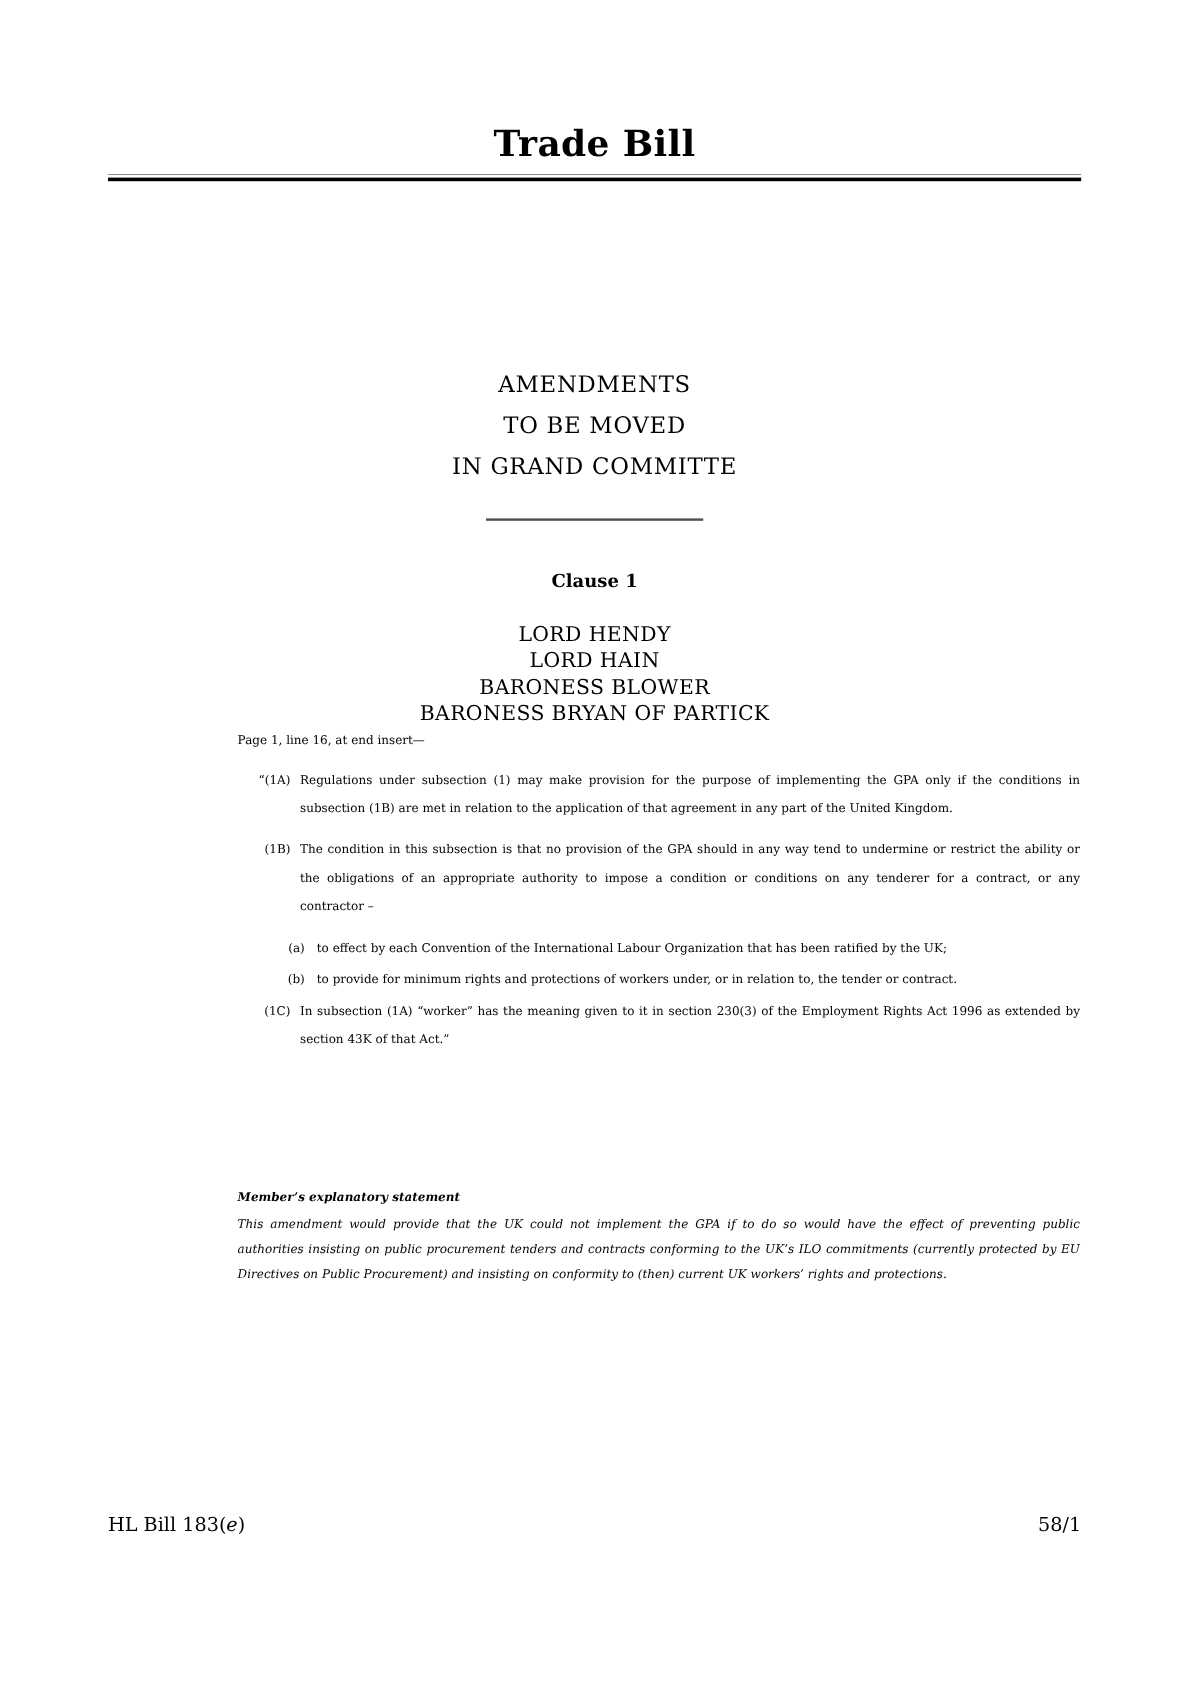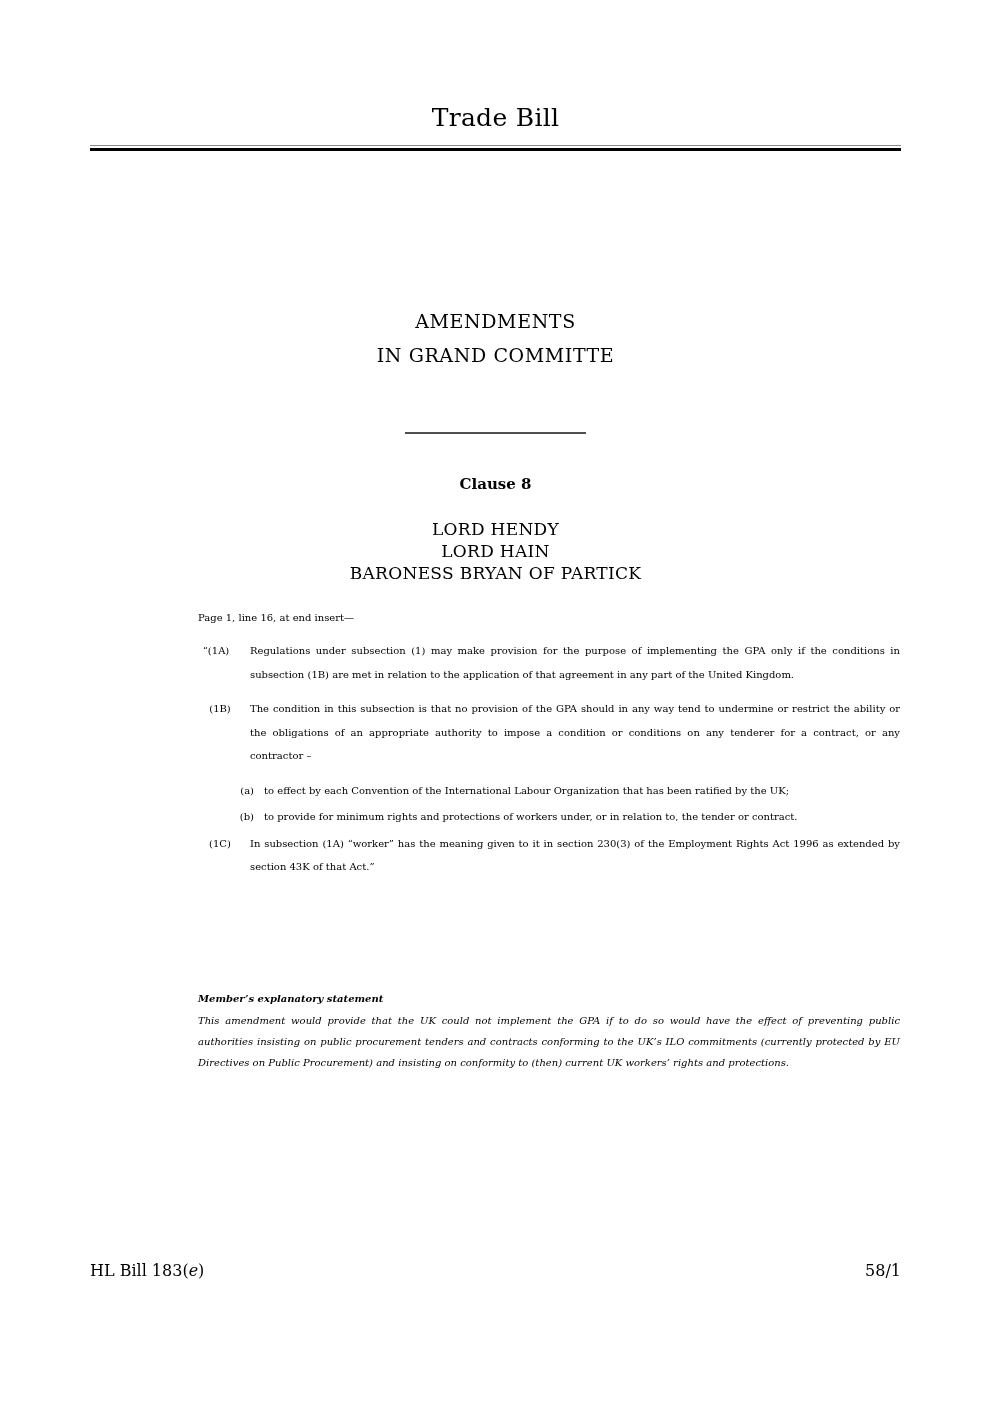--- a/index.html
+++ b/index.html
@@ -23,22 +23,22 @@
     overflow: hidden;
   }
 
   
   .doc-title {
     position: absolute;
     top: 103px;
     left: 0;
     width: 991px;
     text-align: center;
-    font-size: 25px;
-    font-weight: normal;
+    font-size: 30px;
+    font-weight: bold;
     letter-spacing: 0.3px;
   }
 
   .header-rule {
     position: absolute;
     left: 90px;
     width: 811px;
     top: 145px;
   }
   .header-rule .thin {
@@ -123,21 +123,21 @@
     line-height: 23.5px;
     margin-bottom: 11px;
   }
   .para:last-child { margin-bottom: 0; }
 
   .para > .marker {
     position: absolute;
     left: 0;
     top: 0;
     width: 44px;
-    text-align: center;
+    text-align: right;
     white-space: nowrap;
   }
   
   .para.quoted > .marker {
     left: -8px;
     width: 52px;
   }
 
   .para .text {
     display: block;
@@ -204,30 +204,32 @@
   <div class="doc-title">Trade Bill</div>
 
   <div class="header-rule">
     <div class="thin"></div>
     <div class="gap"></div>
     <div class="thick"></div>
   </div>
 
   <div class="heading-block">
     <div class="heading-line">AMENDMENTS</div>
+    <div class="heading-line">TO BE MOVED</div>
     <div class="heading-line">IN GRAND COMMITTE</div>
   </div>
 
   <div class="short-rule"></div>
 
-  <div class="clause-heading">Clause 8</div>
+  <div class="clause-heading">Clause 1</div>
 
   <div class="sponsors">
     <div class="sponsor">LORD HENDY</div>
     <div class="sponsor">LORD HAIN</div>
+    <div class="sponsor">BARONESS BLOWER</div>
     <div class="sponsor">BARONESS BRYAN OF PARTICK</div>
   </div>
 
   <div class="body-block">
 
     <div class="lead-line">Page 1, line 16, at end insert—</div>
 
     <div class="para quoted">
       <span class="marker">“(1A)</span>
       <span class="text">Regulations under subsection (1) may make provision for the purpose of implementing the GPA only if the conditions in subsection (1B) are met in relation to the application of that agreement in any part of the United Kingdom.</span>

